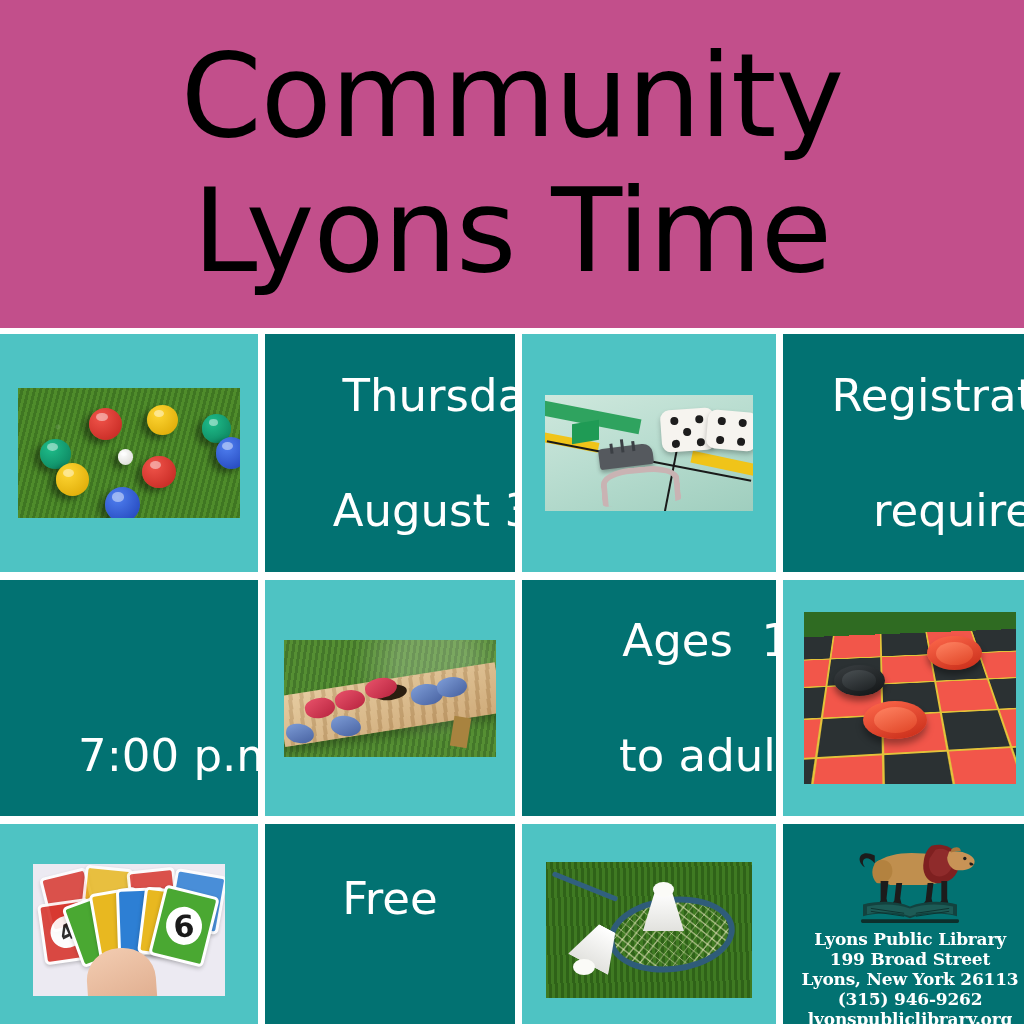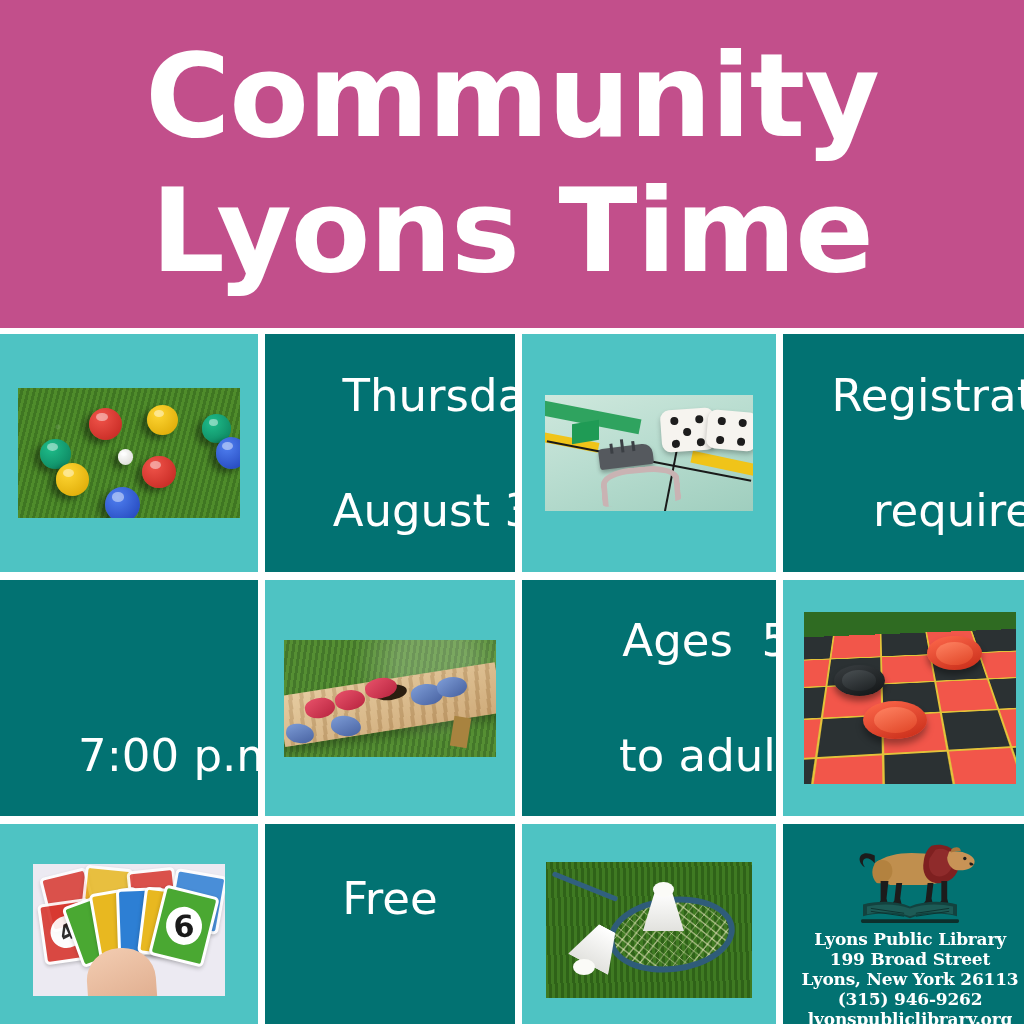--- a/index.html
+++ b/index.html
@@ -27,23 +27,23 @@
     top: 0;
     width: 1024px;
     height: 328px;
     background: #c24f8b;
     display: flex;
     flex-direction: column;
     align-items: center;
     justify-content: center;
   }
   .header-line {
-    color: #ffffff;
+    color: #000000;
     font-family: "DejaVu Sans", sans-serif;
-    font-weight: 700;
+    font-weight: 400;
     font-size: 116px;
     line-height: 1.16;
     letter-spacing: -1px;
     text-align: center;
     white-space: nowrap;
   }
 
   
   .grid {
     position: absolute;
@@ -439,21 +439,21 @@
         <div class="bag" style="left:38%;top:33%;width:15%;height:17%;background:linear-gradient(150deg,#e8526a,#b8243f);transform:rotate(-12deg);"></div>
         <div class="bag" style="left:60%;top:38%;width:15%;height:18%;background:linear-gradient(150deg,#7f9ed8,#46609f);transform:rotate(-6deg);"></div>
         <div class="bag" style="left:72%;top:32%;width:14%;height:17%;background:linear-gradient(150deg,#7f9ed8,#46609f);transform:rotate(-9deg);"></div>
         <div class="bag" style="left:22%;top:65%;width:14%;height:17%;background:linear-gradient(150deg,#7f9ed8,#46609f);transform:rotate(6deg);"></div>
         <div class="bag" style="left:1%;top:72%;width:13%;height:16%;background:linear-gradient(150deg,#7f9ed8,#46609f);transform:rotate(8deg);"></div>
       </div>
     </div>
 
     <div class="tile dark">
       <div class="tile-text">
-        <span>Ages  5</span><br>
+        <span>Ages  1</span><br>
         <span>to adult</span>
       </div>
     </div>
 
     <div class="tile light">
       <div class="photo photo-checkers">
         <div class="check-board">
           <div class="check-grid">
             <div class="sq-black"></div>
               <div class="sq-red"></div>

